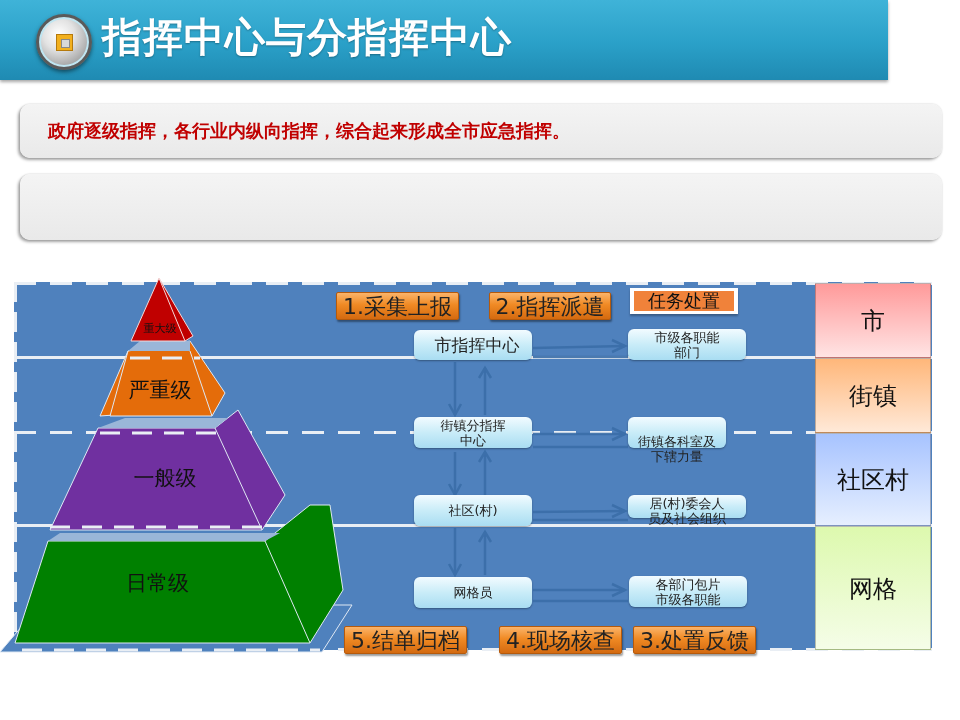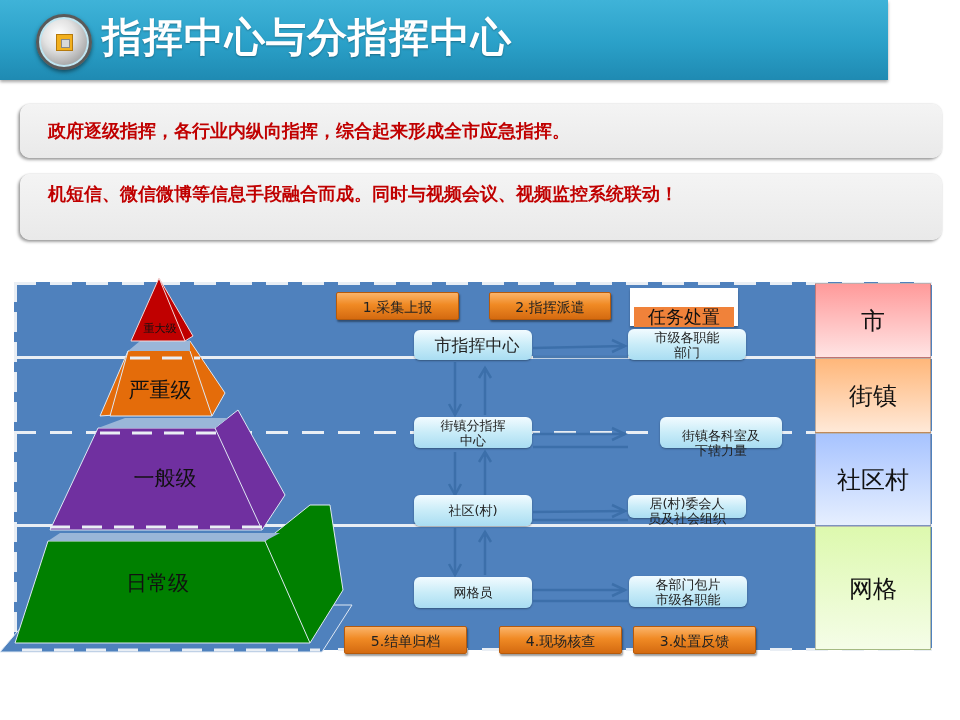--- a/index.html
+++ b/index.html
@@ -27,24 +27,24 @@
 
   
   .diagram { position:absolute; left:14px; top:282px; width:918px; height:368px; background:#4f81bd; }
   .hline { position:absolute; left:0; width:918px; height:3px; }
   .hline.solid { background:#e9eef4; }
   .hline.dash { background:repeating-linear-gradient(to right,#e9eef4 0 22px,transparent 22px 36px); }
   .vline-left { position:absolute; left:0; top:0; width:3px; height:368px; background:repeating-linear-gradient(to bottom,#e9eef4 0 20px,transparent 20px 30px); }
 
   svg.pyr { position:absolute; left:0; top:270px; width:360px; height:400px; }
 
-  .orange-btn { position:absolute; height:28px; line-height:28px; font-size:14px; color:#222; text-align:center;
+  .orange-btn { position:absolute; height:28px; line-height:28px; font-size:22px; color:#222; text-align:center;
     background:linear-gradient(to bottom,#fbb46a 0%,#f08a24 45%,#d46a10 100%); border:1px solid #b55a0c;
     box-shadow:1px 2px 2px rgba(0,0,0,0.4); border-radius:2px; }
-  .task-btn { position:absolute; left:630px; top:288px; width:108px; height:26px; background:#ffffff; padding:19px 4px;
+  .task-btn { position:absolute; left:630px; top:288px; width:108px; height:26px; background:#ffffff; padding:3px 4px;
     box-shadow:0 2px 2px rgba(0,0,0,0.3); }
   .task-btn span { display:block; background:#f0823a; height:20px; line-height:20px; font-size:18px; color:#111; text-align:center; }
 
   .node { position:absolute; background:linear-gradient(to bottom,#f2fbff 0%,#c9ecf8 50%,#a9ddf2 100%);
     border-radius:6px; box-shadow:0 1px 2px rgba(0,0,0,0.35); color:#222; text-align:center; }
   .node .t { display:block; font-size:13px; line-height:15px; }
   .node.big .t { font-size:17px; line-height:30px; }
 
   .level { position:absolute; left:815px; width:116px; text-align:center; font-size:24px; color:#111;
     border:1px solid rgba(0,0,0,0.25); }
@@ -63,21 +63,20 @@
   <div class="logo">
       <div class="logo-square"></div>
     </div>
   <div class="title">指挥中心与分指挥中心</div>
 </div>
 
 <div class="callout callout1">
   <span>政府逐级指挥，各行业内纵向指挥，综合起来形成全市应急指挥。</span>
 </div>
 <div class="callout callout2">
-  <div>机短信、微信微博等信息手段融合而成。同时与视频会议、视频监控系统联动！</div>
 </div>
 
 <div class="diagram">
   <div class="hline dash" style="top:0px;"></div>
   <div class="hline solid" style="top:74px;"></div>
   <div class="hline dash" style="top:149px;"></div>
   <div class="hline solid" style="top:242px;"></div>
   <div class="hline dash" style="top:366px;"></div>
   <div class="vline-left"></div>
 </div>
@@ -166,21 +165,21 @@
   <span class="t" style="line-height:31px;">社区(村)</span>
 </div>
 <div class="node" style="left:414px;top:577px;width:118px;height:31px;">
   <span class="t" style="line-height:31px;">网格员</span>
 </div>
 
 <div class="node" style="left:628px;top:329px;width:118px;height:31px;padding-top:1px;">
   <span class="t">市级各职能</span>
   <span class="t">部门</span>
 </div>
-<div class="node" style="left:628px;top:417px;width:122px;height:31px;padding-top:11px;margin-left:32px;">
+<div class="node" style="left:628px;top:417px;width:98px;height:31px;padding-top:17px;">
   <span class="t">街镇各科室及</span>
   <span class="t">下辖力量</span>
 </div>
 <div class="node" style="left:628px;top:495px;width:118px;height:23px;padding-top:1px;">
   <span class="t">居(村)委会人</span>
   <span class="t">员及社会组织</span>
 </div>
 <div class="node" style="left:629px;top:576px;width:118px;height:31px;padding-top:1px;">
   <span class="t">各部门包片</span>
   <span class="t">市级各职能</span>

